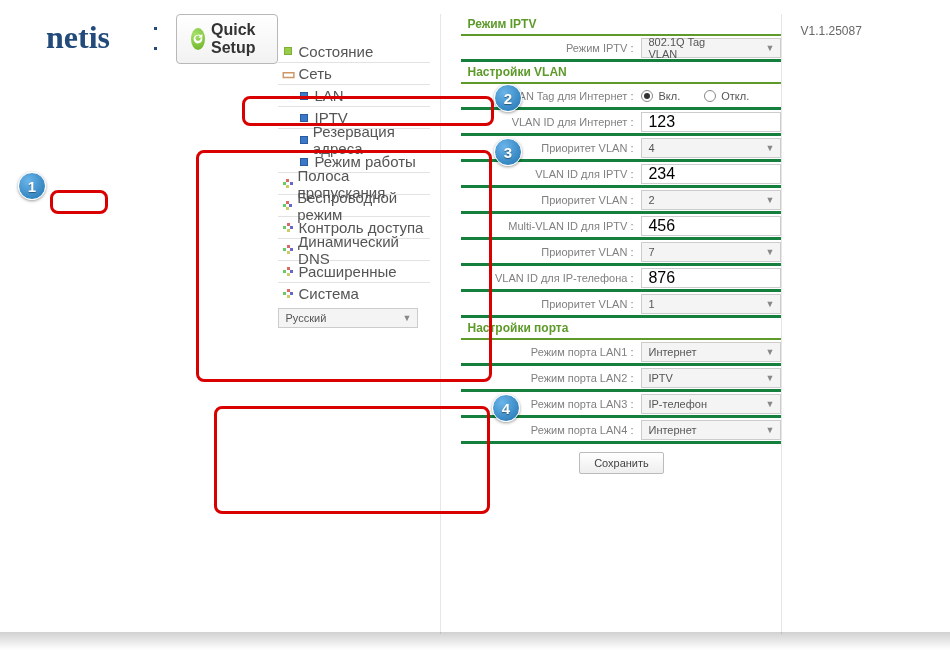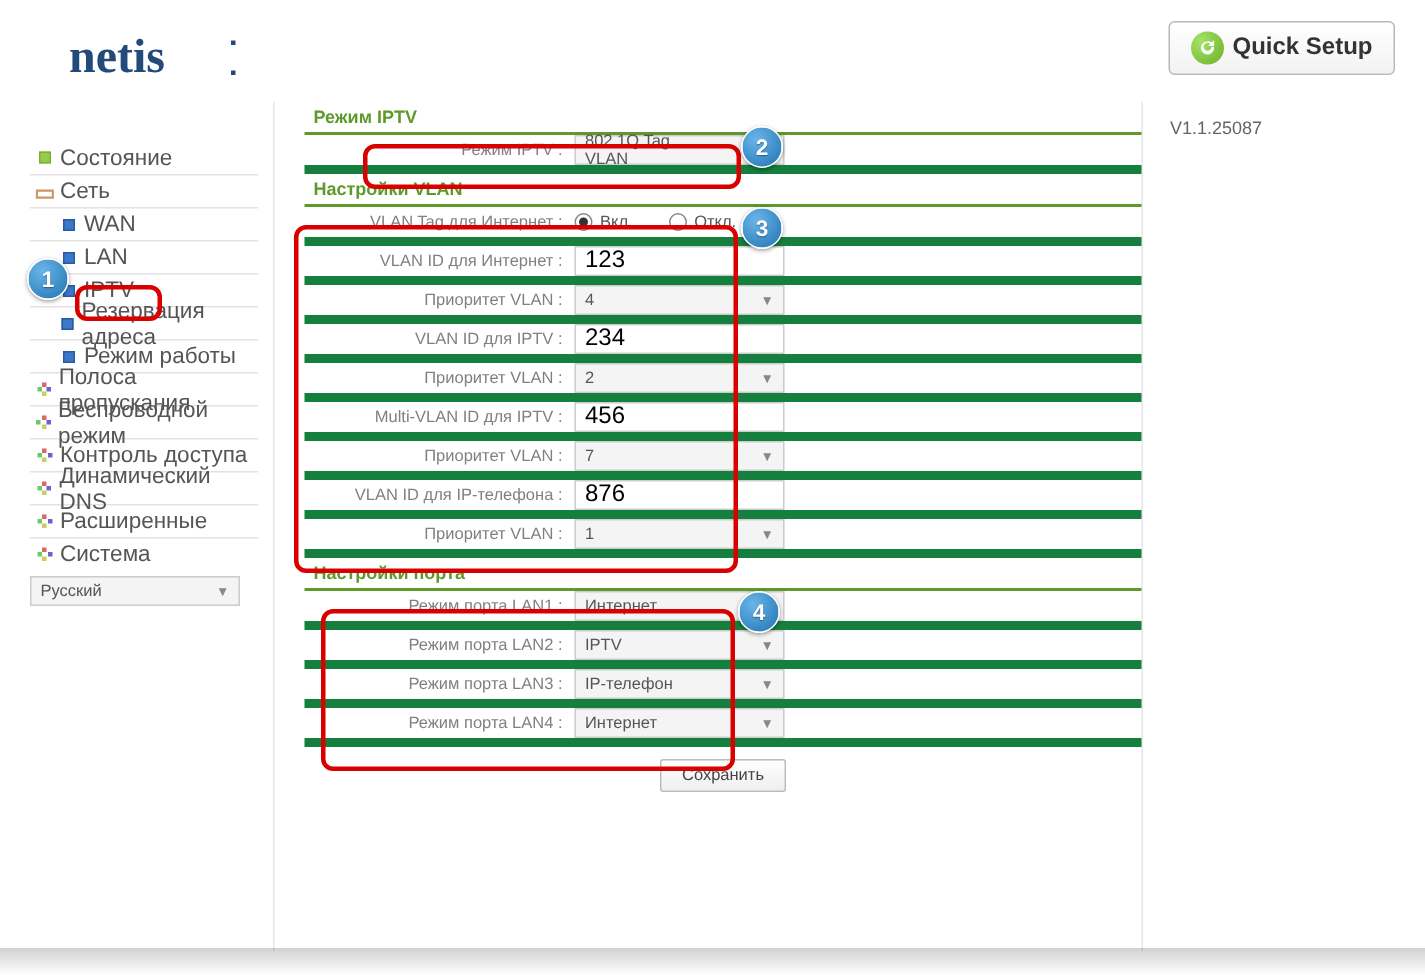--- a/index.html
+++ b/index.html
@@ -10,21 +10,21 @@
   width: 950px;
   height: 650px;
   position: relative;
   overflow: hidden;
 }
 .page-shadow {
   position: absolute; left: 0; right: 0; bottom: 0; height: 18px;
   background: linear-gradient(to bottom, rgba(0,0,0,0.18), rgba(0,0,0,0));
   pointer-events: none;
 }
-.container { padding: 14px 20px 0 20px; position: relative; height: 634px; display: flex; flex-direction: column; }
+.container { padding: 14px 20px 0 20px; position: relative; height: 634px; display: flex; }
 .topbar { display: flex; justify-content: space-between; align-items: flex-start; height: 54px; }
 .logo { margin-left: 26px; margin-top: 6px; }
 .quick-setup {
   display: flex; align-items: center; gap: 6px;
   border: 1px solid #b8b8b8; border-radius: 4px;
   padding: 6px 14px; background: linear-gradient(#fff,#f2f2f2);
   font-size: 16px; font-weight: bold; color: #333; cursor: pointer;
 }
 .quick-setup .qs-icon {
   width: 22px; height: 22px; border-radius: 50%;
@@ -65,21 +65,21 @@
 }
 .redbox { position: absolute; border: 3px solid #d90000; border-radius: 8px; z-index: 15; pointer-events: none; }
 
 .main { flex: 1; border-left: 1px solid #e6e6e6; border-right: 1px solid #e6e6e6; background:#fff; position: relative; padding-left: 20px; }
 .right-col { width: 158px; padding-top: 10px; }
 .section-title {
   color: #5e9a2a; font-weight: bold; font-size: 12px;
   height: 22px; display:flex; align-items:center; padding-left: 6px;
   border-bottom: 2px solid #5e9a2a;
 }
-.form-row { display:flex; align-items:center; height:26px; border-bottom:6px solid #15803d; }
+.form-row { display:flex; align-items:center; height:26px; border-bottom:3px solid #15803d; }
 .form-label { width: 180px; text-align:right; color:#808080; font-size:11px; padding-right:8px; }
 .form-ctrl { flex:1; display:flex; align-items:center; gap: 24px; }
 .text-input {
   width: 140px; height: 20px; border:1px solid #ccc; font-size:16px; padding: 0 6px;
 }
 .sel {
   width: 140px; height: 20px; border:1px solid #ccc; font-size:11px;
   background:#f4f4f4; color:#555; padding:0 6px; display:flex; align-items:center; justify-content:space-between;gap:32px;
 }
 .sel .caret { color:#888; font-size:9px; }
@@ -124,26 +124,20 @@
           <span>Состояние</span>
         </div>
       <div class="side-item">
           <span class="side-bullet" style="color:#c96;font-weight:bold;">▭</span>
           <span>Сеть</span>
         </div>
       <div class="side-item side-sub">
           <span class="side-bullet">
             <span class="square-blue"></span>
           </span>
-          <span>WAN</span>
-        </div>
-      <div class="side-item side-sub">
-          <span class="side-bullet">
-            <span class="square-blue"></span>
-          </span>
           <span>LAN</span>
         </div>
       <div class="side-item side-sub">
           <span class="side-bullet">
             <span class="square-blue"></span>
           </span>
           <span>IPTV</span>
         </div>
       <div class="side-item side-sub">
           <span class="side-bullet">

